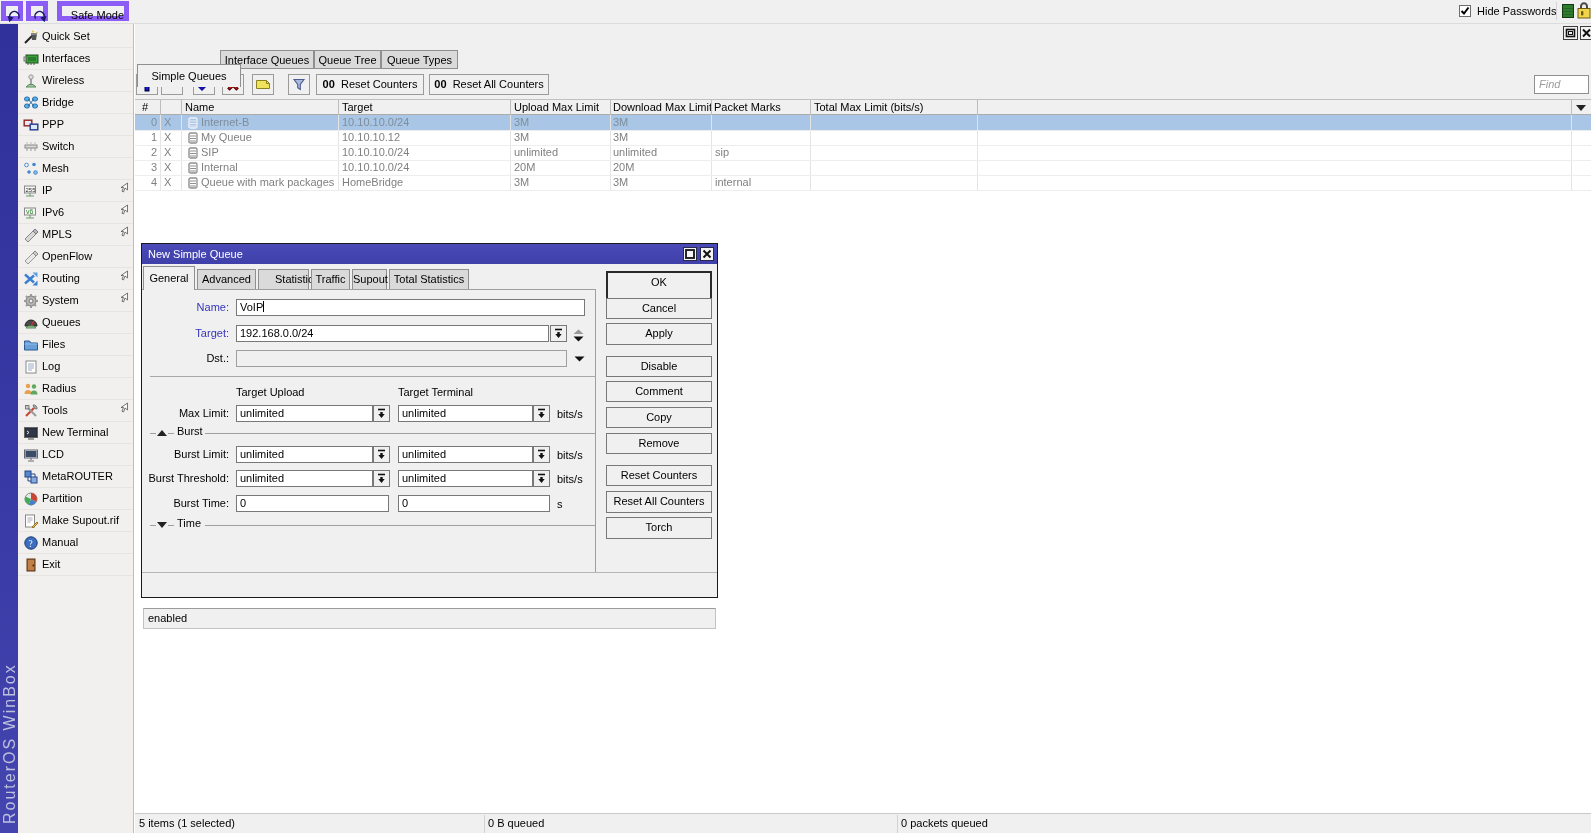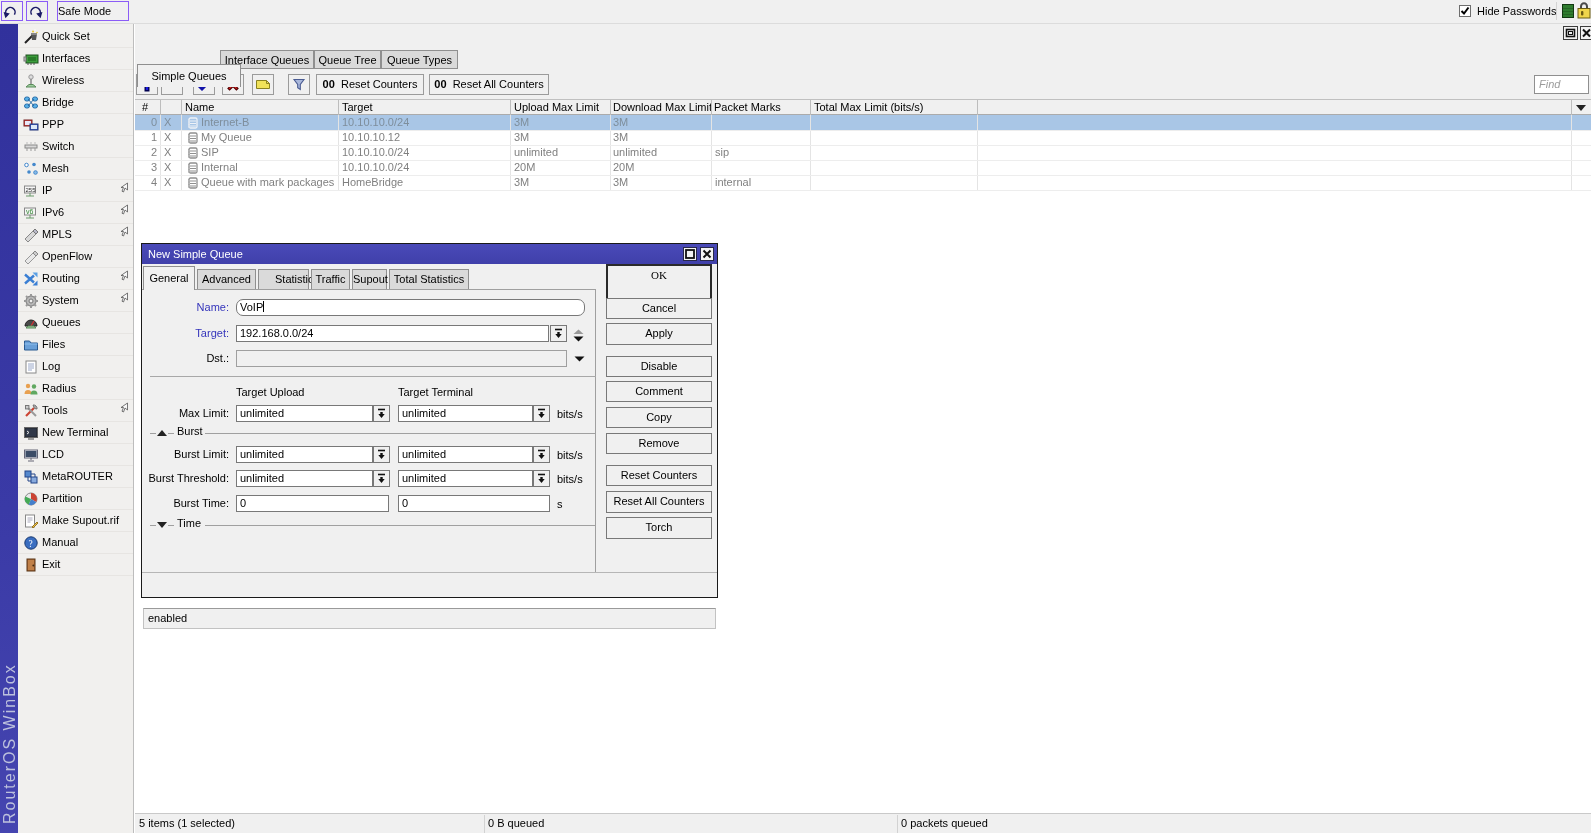--- a/index.html
+++ b/index.html
@@ -2,21 +2,21 @@
 <html><head>
 <meta charset="utf-8">
 <style>
 * { margin:0; padding:0; box-sizing:border-box; }
 html,body { width:1591px; height:833px; overflow:hidden; }
 body { font-family:"Liberation Sans", sans-serif; font-size:11px; color:#000; background:#fff; position:relative; }
 .abs { position:absolute; }
 
 
 #topbar { position:absolute; left:0; top:0; width:1591px; height:24px; background:#f0f0f0; border-bottom:1px solid #dcdcdc; }
-.tbtn { position:absolute; top:1px; height:20px; background:#f0f0f0; border:1px solid #8b5cf6; text-align:left; line-height:18px; }
+.tbtn { position:absolute; top:1px; height:20px; background:#f0f0f0; border:5px solid #8b5cf6; text-align:right; line-height:18px; }
 #hidepw-box { position:absolute; left:1459px; top:5px; width:12px; height:12px; background:#fff; border:1px solid #6e6e6e; }
 #hidepw-lbl { position:absolute; left:1477px; top:0; height:22px; line-height:22px; }
 #topsep { position:absolute; left:1556px; top:2px; width:1px; height:18px; background:#d4d4d4; }
 
 
 #strip { position:absolute; left:0; top:24px; width:18px; height:809px; background:linear-gradient(180deg,#31319c 0%, #3a3aa6 60%, #4545b0 100%); }
 #striptext { position:absolute; left:1px; top:800px; transform:rotate(-90deg); transform-origin:0 0; color:#bcc0dd; font-size:16px; letter-spacing:2px; white-space:nowrap; }
 
 
 #sidebar { position:absolute; left:18px; top:24px; width:116px; height:809px; background:#f1f0ee; border-right:1px solid #bdbdbd; }
@@ -495,21 +495,21 @@
   <div class="dtab active" style="left:1px;top:22px;width:52px;height:24px;line-height:22px;">General</div>
   <div class="dtab" style="left:55px;top:25px;width:59px;height:20px;line-height:19px;">Advanced</div>
   <div class="dtab" style="left:116px;top:25px;width:51px;height:20px;line-height:19px;padding-left:16px;">Statistics</div>
   <div class="dtab" style="left:169px;top:25px;width:39px;height:20px;line-height:19px;">Traffic</div>
   <div class="dtab" style="left:210px;top:25px;width:35px;height:20px;line-height:19px;">Supout</div>
   <div class="dtab" style="left:247px;top:25px;width:80px;height:20px;line-height:19px;">Total Statistics</div>
   <div class="abs" style="left:0;top:45px;width:454px;height:1px;background:#9f9f9f;"></div>
   <div class="abs" style="left:453px;top:45px;width:1px;height:284px;background:#9f9f9f;"></div>
 
   <div class="dlabel" style="left:0;top:55px;width:87px;color:#3434bb;">Name:</div>
-  <div class="dfield" style="left:94px;top:55px;width:349px;border-radius:7px;">VoIP<span style="display:inline-block;width:1px;height:11px;background:#000;vertical-align:-1px;"></span></div>
+  <div class="dfield" style="left:94px;top:55px;width:349px;">VoIP<span style="display:inline-block;width:1px;height:11px;background:#000;vertical-align:-1px;"></span></div>
 
   <div class="dlabel" style="left:0;top:81px;width:87px;color:#3434bb;">Target:</div>
   <div class="dfield" style="left:94px;top:81px;width:313px;">192.168.0.0/24</div>
   <div class="dropbtn" style="left:408px;top:81px;">
     <svg width="15" height="15" viewBox="0 0 15 15">
         <path d="M4 3.5 h7" stroke="#111" stroke-width="1.6"></path>
         <path d="M6.3 6 h2.4 v2 h2 L7.5 12 L4.3 8 h2 Z" fill="#111"></path>
       </svg>
   </div>
   <svg class="abs" style="left:430px;top:85px" width="13" height="13" viewBox="0 0 13 13">
@@ -593,21 +593,21 @@
   <div class="abs" style="left:415px;top:254px;">s</div>
 
   <div class="abs" style="left:8px;top:281px;width:6px;height:1px;background:#a0a0a0;"></div>
   <svg class="abs" style="left:15px;top:278px" width="10" height="6" viewBox="0 0 10 6">
       <path d="M0 0 h10 L5 6 Z" fill="#222"></path>
     </svg>
   <div class="abs" style="left:26px;top:281px;width:6px;height:1px;background:#a0a0a0;"></div>
   <div class="abs" style="left:35px;top:273px;">Time</div>
   <div class="sepline" style="left:63px;top:281px;width:391px;background:#a0a0a0;"></div>
 
-  <div class="dbtn" style="top:20px;height:40px;border:2px solid #2a2a2a;line-height:18px;font-family:Liberation Serif, serif;">OK</div>
+  <div class="dbtn" style="top:27px;height:40px;border:2px solid #2a2a2a;line-height:18px;">OK</div>
   <div class="dbtn" style="top:54px;">Cancel</div>
   <div class="dbtn" style="top:79px;height:22px;">Apply</div>
   <div class="dbtn" style="top:112px;">Disable</div>
   <div class="dbtn" style="top:137px;">Comment</div>
   <div class="dbtn" style="top:163px;">Copy</div>
   <div class="dbtn" style="top:189px;">Remove</div>
   <div class="dbtn" style="top:221px;">Reset Counters</div>
   <div class="dbtn" style="top:247px;height:22px;">Reset All Counters</div>
   <div class="dbtn" style="top:273px;height:22px;">Torch</div>
 

